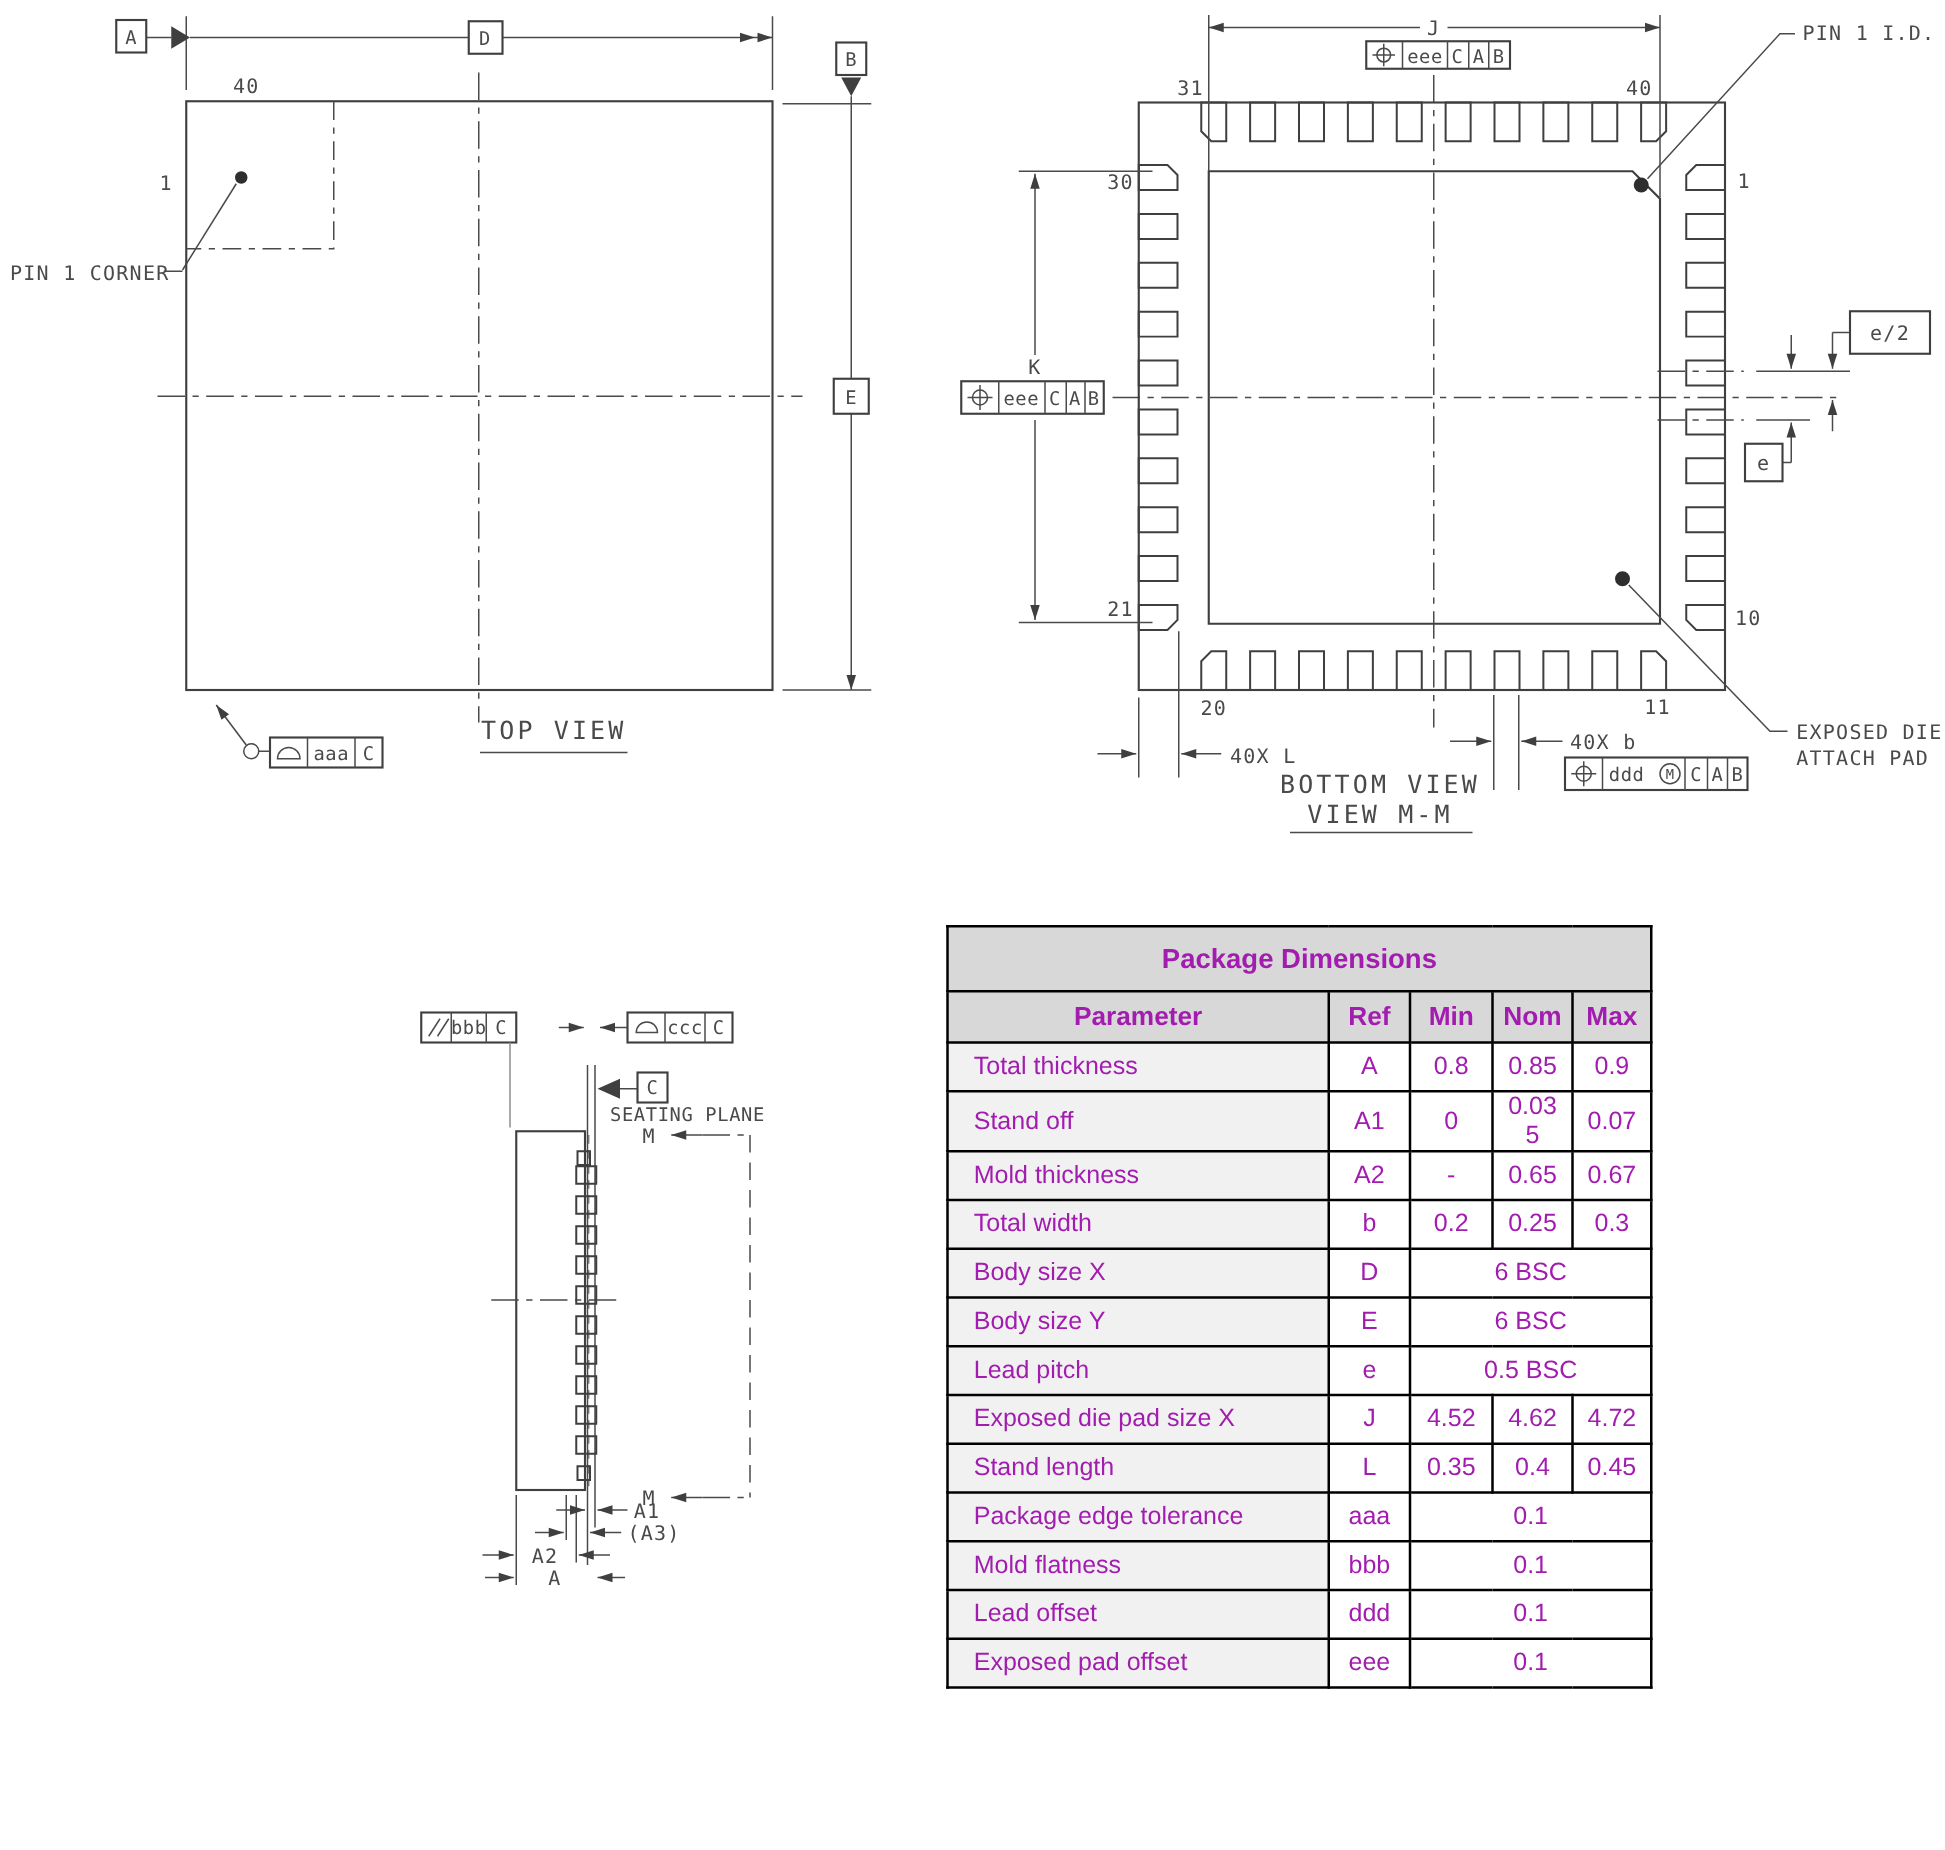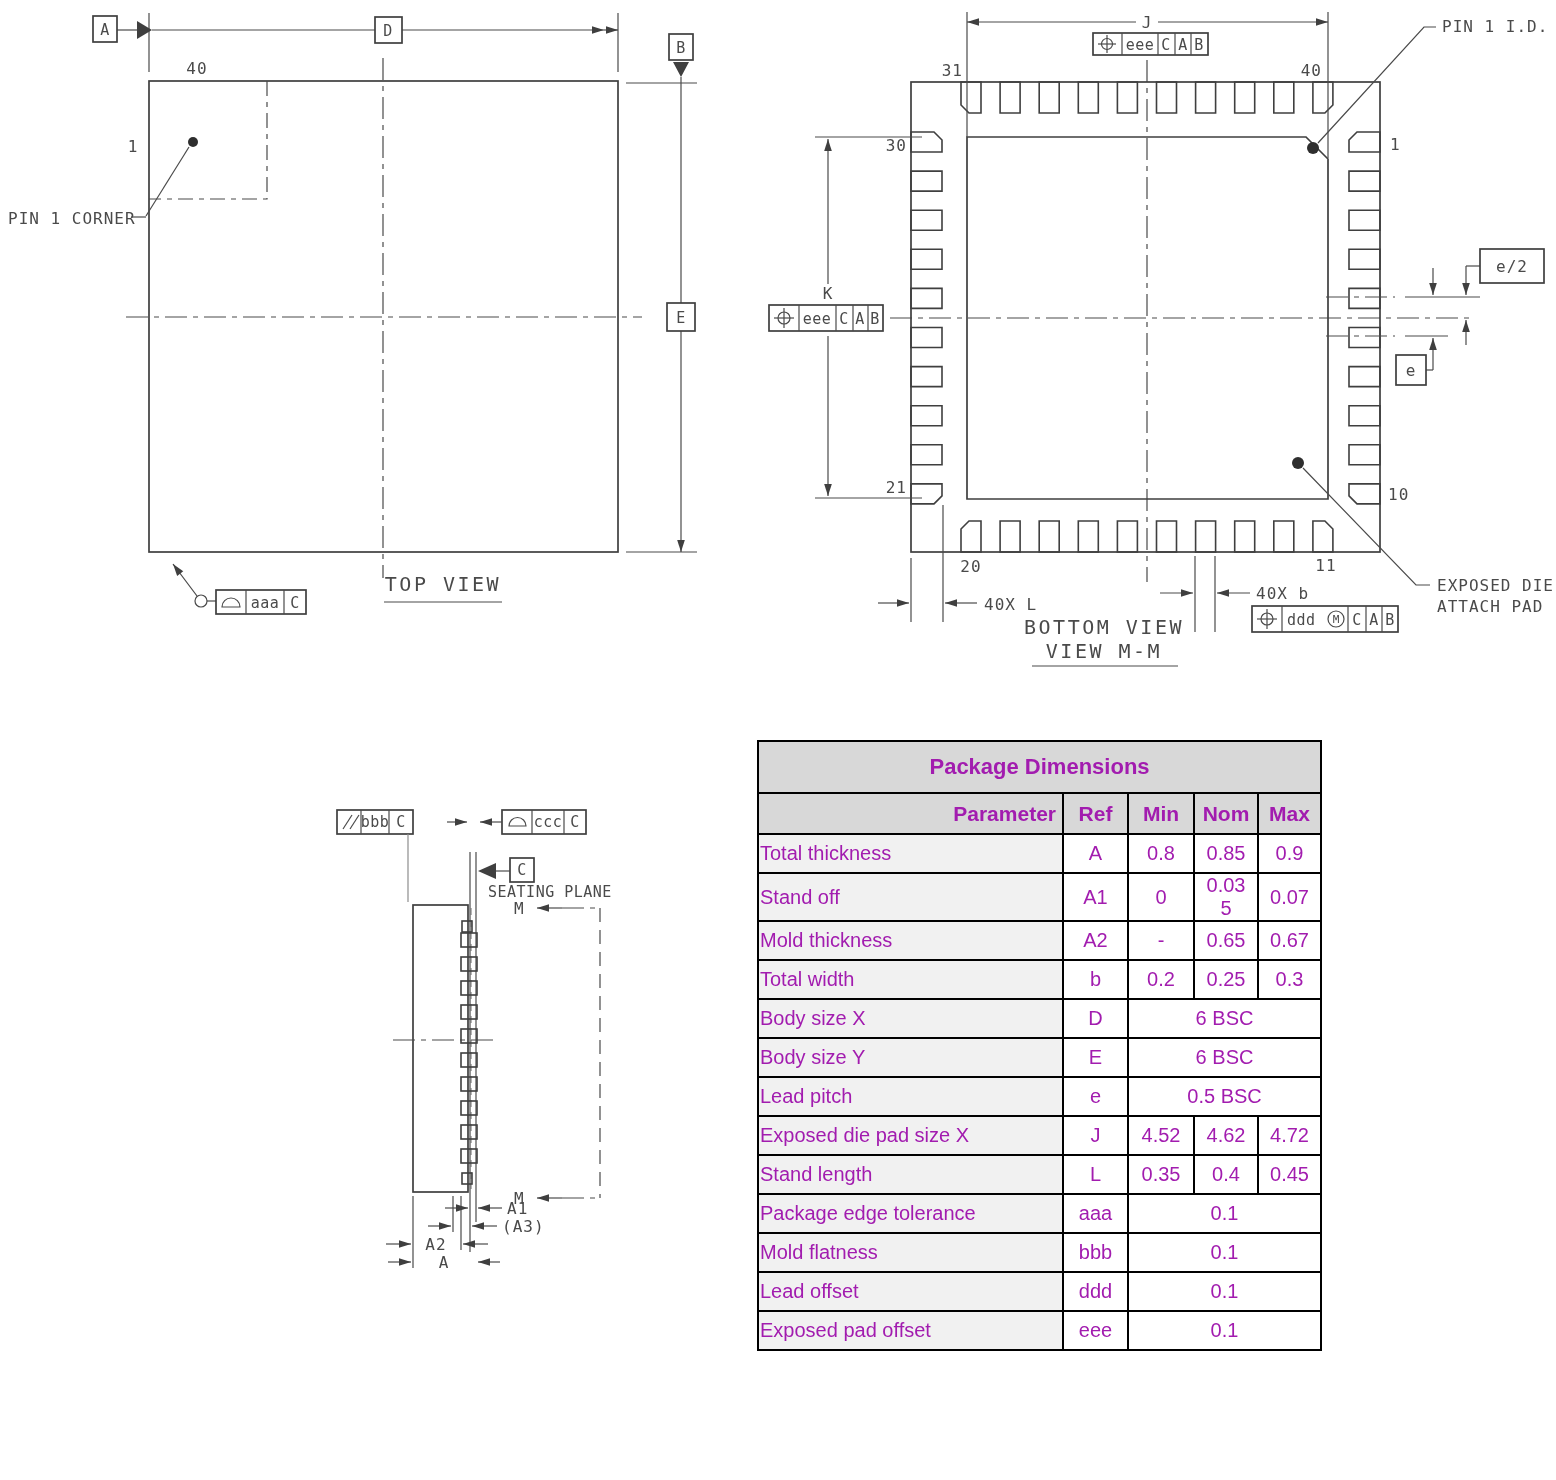--- a/index.html
+++ b/index.html
@@ -20,22 +20,22 @@
   .fr{font-size:15px;letter-spacing:0.5px;}
   .tt{font-size:20px;letter-spacing:2.5px;}
   .pads path, .pads rect{stroke:#3f3f3f;stroke-width:1.6;fill:none;}
   
   #dim-table{position:absolute;left:745px;top:740px;width:563px;border-collapse:collapse;
              table-layout:fixed;color:#a21caf;margin-left:12px;}
   #dim-table td,#dim-table th{border:2px solid #000;font-size:20px;height:37px;
              font-family:"Liberation Sans",sans-serif;}
   #dim-table .title{background:#d8d8d8;font-weight:bold;font-size:22px;text-align:center;height:48px;}
   #dim-table .hdr{background:#d8d8d8;font-weight:bold;font-size:21px;}
-  #dim-table .hp{text-align:right;padding:0 6px;}
-  #dim-table .param{background:#f1f1f1;text-align:left;padding:0 1px;}
+  #dim-table .hp{text-align:center;padding:0 6px;}
+  #dim-table .param{background:#f1f1f1;text-align:left;padding:0 20px;}
   #dim-table .val{text-align:center;padding:0 9px;word-break:break-all;line-height:1.15;}
   #dim-table .span{word-break:normal;}
   .col-p{width:305px;}.col-r{width:65px;}.col-min{width:66px;}.col-nom{width:64px;}.col-max{width:63px;}
 </style>
 </head>
 <body>
 
 <div id="canvas">
 
 <svg style="left:0;top:0" width="740" height="700" viewBox="0 0 740 700">

